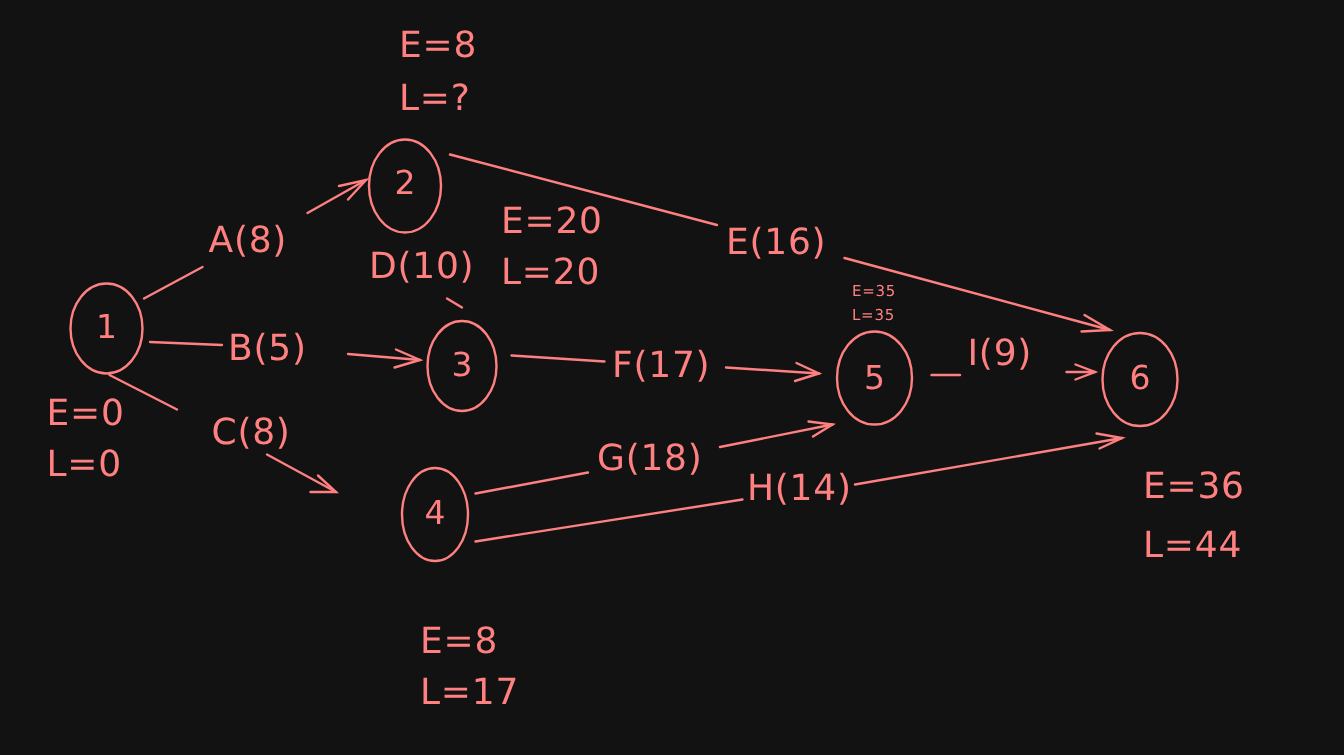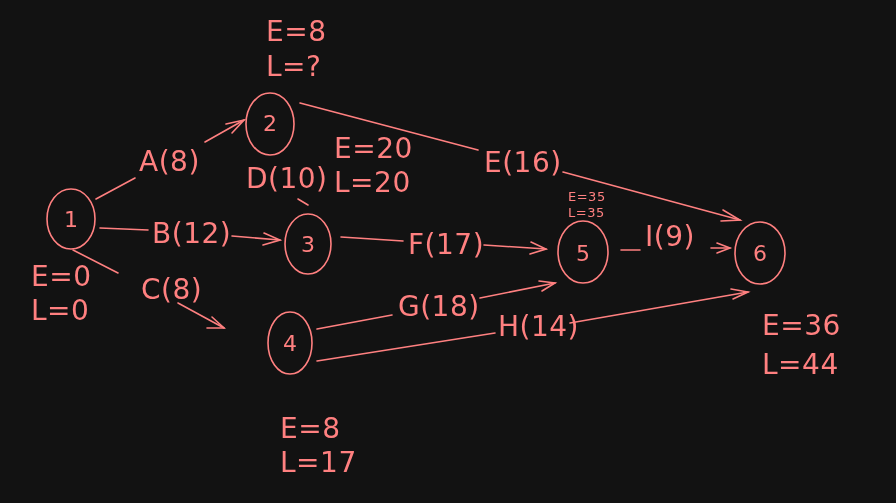--- a/index.html
+++ b/index.html
@@ -1,21 +1,21 @@
 <!DOCTYPE html>
 <html><head>
 <meta charset="utf-8">
 <style>
   html, body { margin: 0; padding: 0; background: #121212; }
   body { width: 896px; height: 503px; position: relative; overflow: hidden;
          font-family: "DejaVu Sans", sans-serif; color: #ff8080; }
   #canvas { position: absolute; left: 0; top: 0; }
-  .lbl { position: absolute; color: #ff8080; font-size: 28px; line-height: 1; white-space: nowrap;
+  .lbl { position: absolute; color: #ff8080; font-size: 24px; line-height: 1; white-space: nowrap;
          font-family: "DejaVu Sans", sans-serif; letter-spacing: 0.5px; }
-  .small { font-size: 13px; }
+  .small { font-size: 10px; }
   .node-num { position: absolute; font-size: 22px; color: #ff8080; transform: translate(-50%, -50%); }
 </style>
 </head>
 <body>
 
 <svg id="canvas" width="896" height="503" viewBox="0 0 896 503">
   <g fill="none" stroke="#ff8080" stroke-width="1.6" stroke-linecap="round">
 
     <ellipse cx="71" cy="219" rx="24" ry="30"></ellipse>
     <ellipse cx="270" cy="124" rx="24" ry="31"></ellipse>
@@ -71,20 +71,20 @@
 <span class="lbl" style="left:280px;top:415px">E=8</span>
 <span class="lbl" style="left:280px;top:449px">L=17</span>
 
 <span class="lbl small" style="left:568px;top:190px">E=35</span>
 <span class="lbl small" style="left:568px;top:206px">L=35</span>
 
 <span class="lbl" style="left:762px;top:312px">E=36</span>
 <span class="lbl" style="left:762px;top:351px">L=44</span>
 
 <span class="lbl" style="left:139px;top:148px">A(8)</span>
-<span class="lbl" style="left:152px;top:220px">B(12)</span>
+<span class="lbl" style="left:152px;top:220px">B(5)</span>
 <span class="lbl" style="left:141px;top:276px">C(8)</span>
 <span class="lbl" style="left:246px;top:165px">D(10)</span>
 <span class="lbl" style="left:484px;top:149px">E(16)</span>
 <span class="lbl" style="left:408px;top:231px">F(17)</span>
 <span class="lbl" style="left:398px;top:293px">G(18)</span>
 <span class="lbl" style="left:498px;top:313px">H(14)</span>
 <span class="lbl" style="left:645px;top:223px">I(9)</span>
 
 </body></html>

